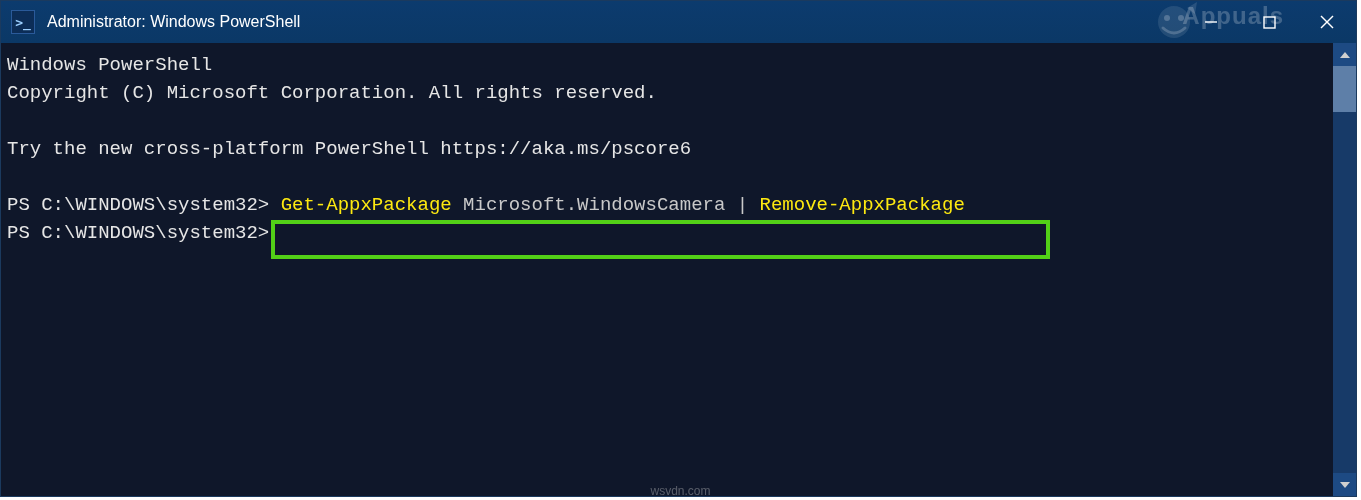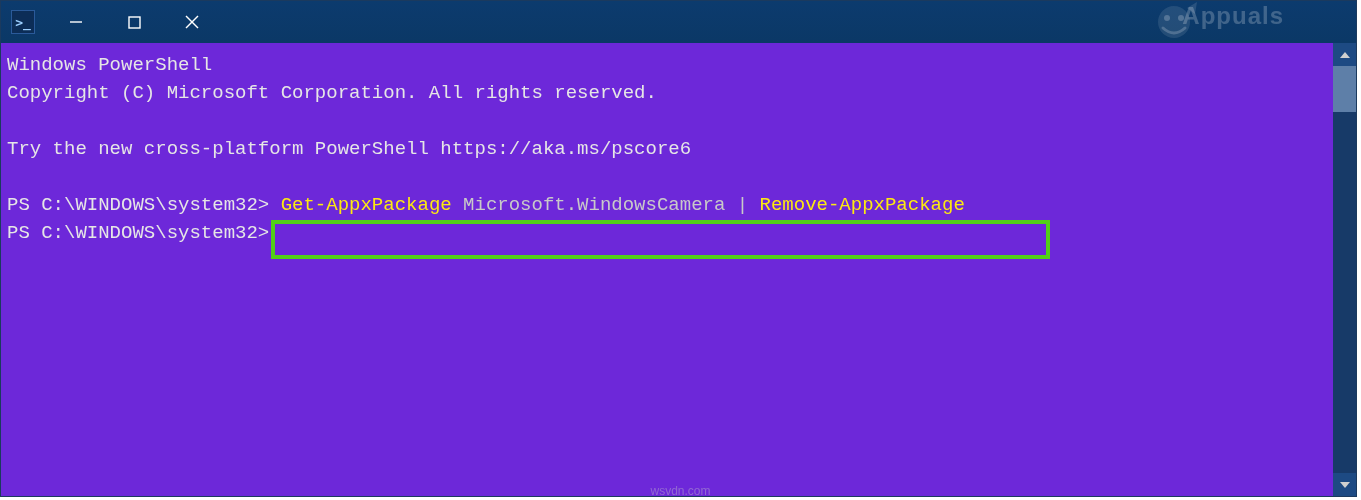--- a/index.html
+++ b/index.html
@@ -82,21 +82,21 @@
       right: 160px;
       z-index: 11;
       pointer-events: none;
     }
     .client {
       flex: 1;
       display: flex;
     }
     .terminal {
       flex: 1;
-      background: #6d28d9;
+      background: #0f172a;
       padding: 8px 6px;
       font-family: Consolas, 'Courier New', monospace;
       font-size: 19px;
       line-height: 28px;
       color: #d0d0d0;
       white-space: pre;
       position: relative;
     }
     .scrollbar {
       width: 23px;
@@ -140,20 +140,21 @@
     }
   </style>
 </head>
 <body>
 
 <div class="window">
   <div class="titlebar">
     <div class="title-icon">
       <span class="title-icon-inner">&gt;_</span>
     </div>
+    <div class="title-text">Administrator: Windows PowerShell</div>
     <div class="win-controls">
       <div class="win-btn">
         <svg width="14" height="14" viewBox="0 0 14 14">
             <line x1="1" y1="7" x2="13" y2="7" stroke-width="1.4"></line>
           </svg>
       </div>
       <div class="win-btn">
         <svg width="13" height="13" viewBox="0 0 13 13">
             <rect x="1" y="1" width="11" height="11" fill="none" stroke-width="1.4"></rect>
           </svg>

